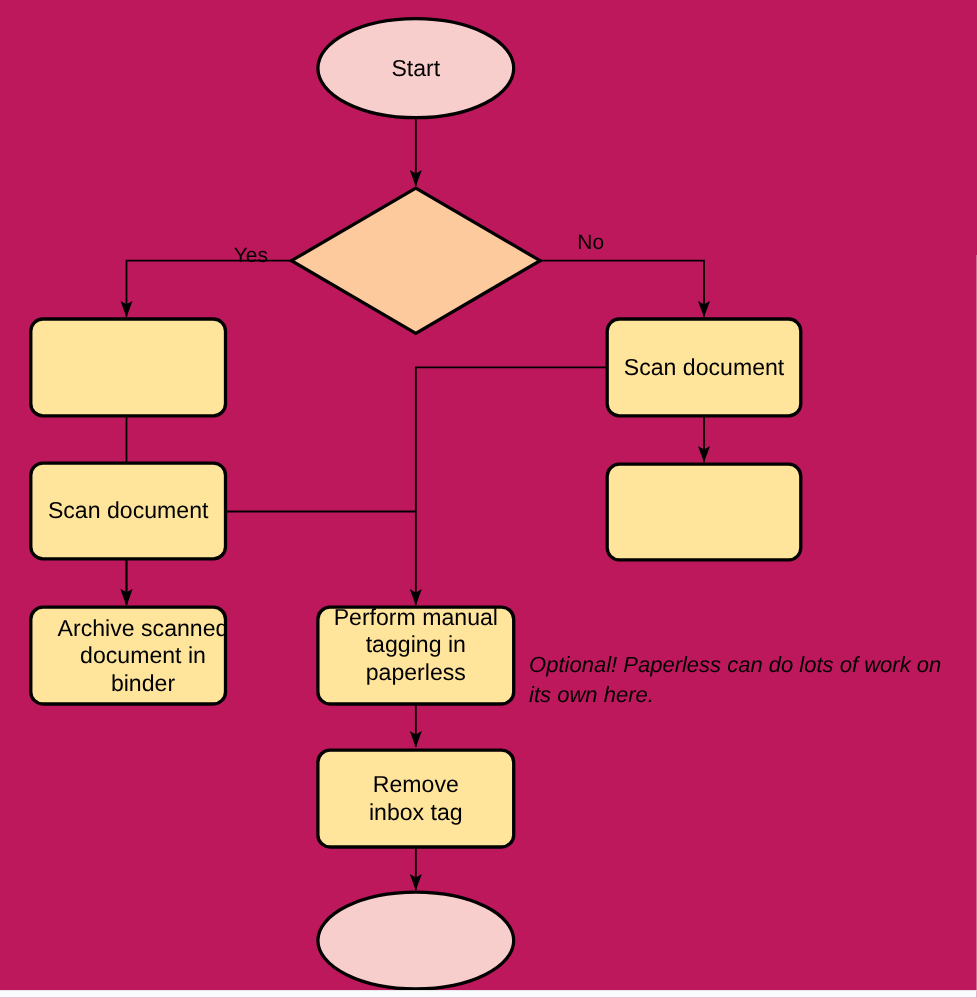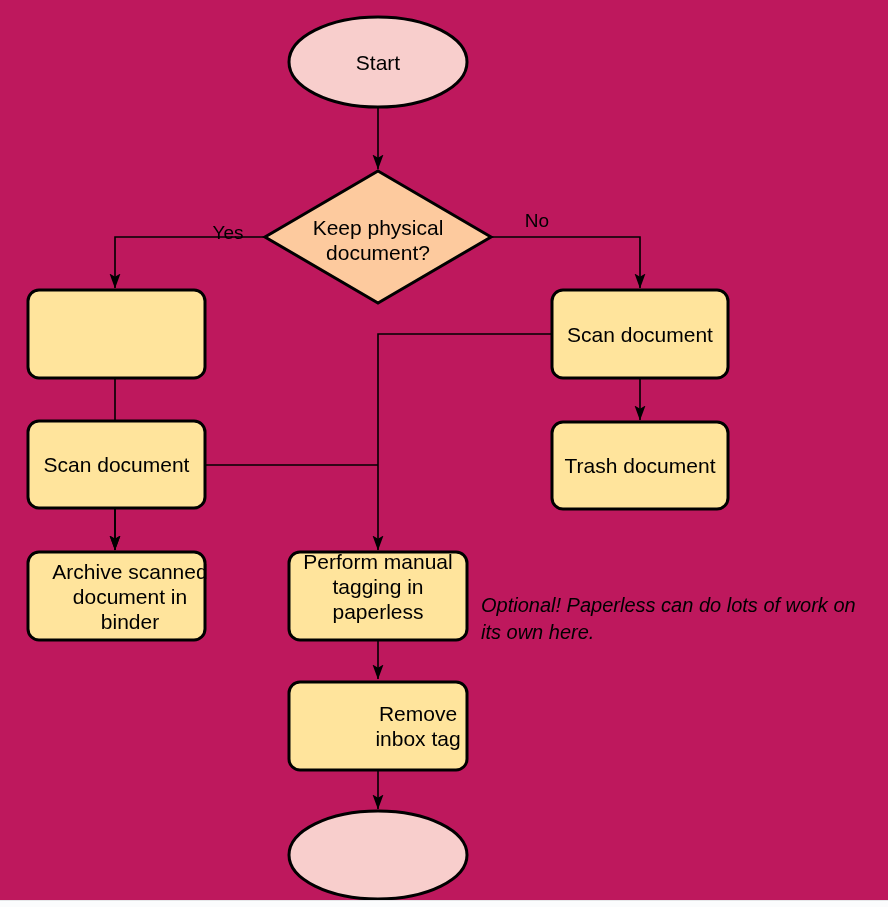--- a/index.html
+++ b/index.html
@@ -107,43 +107,40 @@
 
     <rect class="shape" x="289" y="552" width="178" height="88" rx="11" ry="11" fill="#ffe49c"></rect>
 
     <rect class="shape" x="289" y="682" width="178" height="88" rx="11" ry="11" fill="#ffe49c"></rect>
 
     <ellipse class="shape" cx="378" cy="855" rx="89" ry="44" fill="#f8cecc"></ellipse>
   </svg>
 
   <div class="node-label" style="left:289px; top:17px; width:178px; height:90px;">Start</div>
 
-  <div class="node-label" style="left:278px; top:192px; width:200px; height:95px;">Keep physical
-document?</div>
 
   <div class="edge-label" style="left:198px; top:221px; width:60px; height:24px;">Yes</div>
 
   <div class="edge-label" style="left:507px; top:209px; width:60px; height:24px;">No</div>
 
 
   <div class="node-label" style="left:28px; top:421px; width:177px; height:87px;">Scan document</div>
 
   <div class="node-label" style="left:28px; top:552px; width:204px; height:88px;">Archive scanned
 document in
 binder</div>
 
   <div class="node-label" style="left:552px; top:290px; width:176px; height:88px;">Scan document</div>
 
-  <div class="node-label" style="left:552px; top:422px; width:176px; height:87px;">Trash document</div>
 
   <div class="node-label" style="left:289px; top:552px; width:178px; height:68px;">Perform manual
 tagging in
 paperless</div>
 
-  <div class="node-label" style="left:289px; top:682px; width:178px; height:88px;padding-left:40px;">Remove
+  <div class="node-label" style="left:289px; top:682px; width:178px; height:88px;">Remove
 inbox tag</div>
 
 
   <div class="annotation" style="left:481px; top:592px; width:410px;">Optional! Paperless can do lots of work on
 its own here.</div>
 
   <div class="page-bottom-edge"></div>
 
 </div>
 

